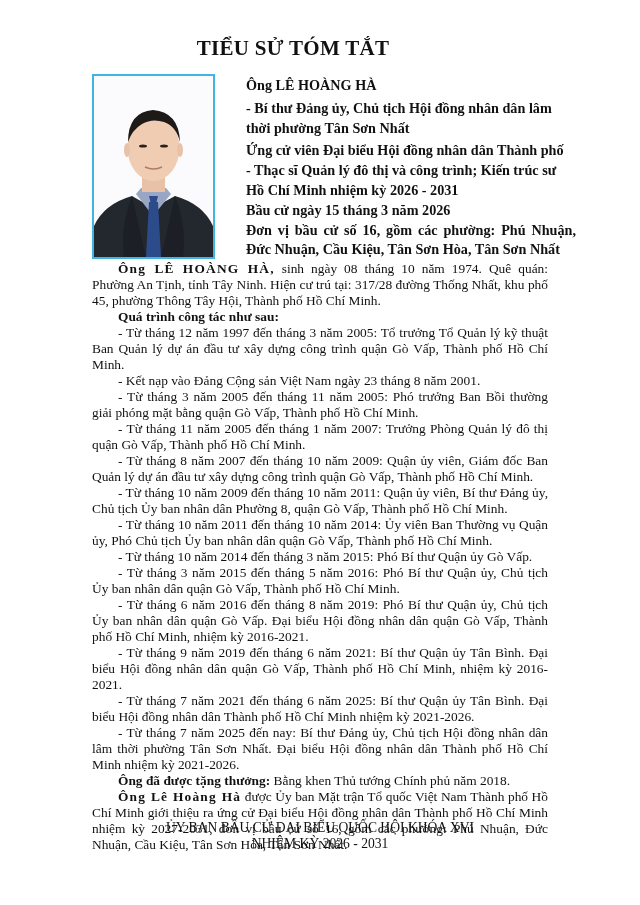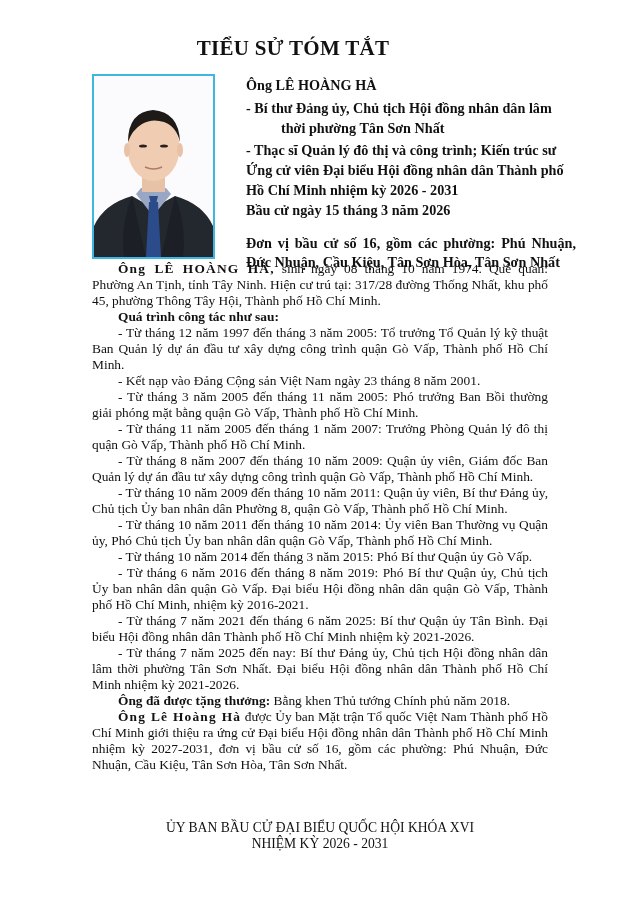--- a/index.html
+++ b/index.html
@@ -15,21 +15,21 @@
   .photo {
     position: absolute; left: 92px; top: 74px; width: 119px; height: 181px;
     border: 2px solid #3fb6e0; background: #fbfbfd; overflow: hidden;
   }
   .photo svg { display: block; width: 119px; height: 181px; }
   .header-info {
     position: absolute; left: 246px; top: 76px; width: 330px;
     font-weight: bold; font-size: 14.2px; line-height: 19.8px;
   }
   .header-info .row { white-space: nowrap; }
-  .header-info .just { text-align: justify; text-align-last: justify; white-space: normal; margin-top: 13px; }
+  .header-info .just { text-align: justify; text-align-last: justify; white-space: normal; }
   .body-text {
     position: absolute; left: 92px; top: 261px; width: 456px;
     font-size: 13.4px; line-height: 16px; text-align: justify;
   }
   .body-text p { margin: 0; text-indent: 26px; }
   .body-text b { font-weight: bold; }
   .sp { letter-spacing: 1.2px; }
   .footer {
     position: absolute; left: 0; top: 820px; width: 640px; text-align: center;
     font-weight: normal; font-size: 13.6px; line-height: 15.8px;
@@ -66,41 +66,43 @@
     <path d="M51 91 Q59.5 95 68 91" stroke="#b07a6a" stroke-width="1.6" fill="none"></path>
 
     <ellipse cx="33" cy="74" rx="3" ry="7" fill="#e8c2a6"></ellipse>
     <ellipse cx="86" cy="74" rx="3" ry="7" fill="#e8c2a6"></ellipse>
   </svg>
 </div>
 
 <div class="header-info">
   <div class="row" style="margin-bottom:3px;">Ông LÊ HOÀNG HÀ</div>
   <div class="row">- Bí thư Đảng ủy, Chủ tịch Hội đồng nhân dân lâm</div>
-  <div class="row" style="margin-bottom:3px;margin-left:35px;">thời phường Tân Sơn Nhất</div>
+  <div class="row" style="margin-bottom:3px;">thời phường Tân Sơn Nhất</div>
+  <div class="row">Ứng cử viên Đại biểu Hội đồng nhân dân Thành phố</div>
   <div class="row">- Thạc sĩ Quản lý đô thị và công trình; Kiến trúc sư</div>
-  <div class="row">Ứng cử viên Đại biểu Hội đồng nhân dân Thành phố</div>
   <div class="row">Hồ Chí Minh nhiệm kỳ 2026 - 2031</div>
   <div class="row">Bầu cử ngày 15 tháng 3 năm 2026</div>
   <div class="row just">Đơn vị bầu cử số 16, gồm các phường: Phú Nhuận,</div>
   <div class="row">Đức Nhuận, Cầu Kiệu, Tân Sơn Hòa, Tân Sơn Nhất</div>
 </div>
 
 <div class="body-text">
   <p><b class="sp">Ông LÊ HOÀNG HÀ,</b><span> sinh ngày 08 tháng 10 năm 1974. Quê quán: Phường An Tịnh, tỉnh Tây Ninh. Hiện cư trú tại: 317/28 đường Thống Nhất, khu phố 45, phường Thông Tây Hội, Thành phố Hồ Chí Minh.</span></p>
   <p><b>Quá trình công tác như sau:</b></p>
   <p>- Từ tháng 12 năm 1997 đến tháng 3 năm 2005: Tổ trưởng Tổ Quản lý kỹ thuật Ban Quản lý dự án đầu tư xây dựng công trình quận Gò Vấp, Thành phố Hồ Chí Minh.</p>
   <p>- Kết nạp vào Đảng Cộng sản Việt Nam ngày 23 tháng 8 năm 2001.</p>
   <p>- Từ tháng 3 năm 2005 đến tháng 11 năm 2005: Phó trưởng Ban Bồi thường giải phóng mặt bằng quận Gò Vấp, Thành phố Hồ Chí Minh.</p>
   <p>- Từ tháng 11 năm 2005 đến tháng 1 năm 2007: Trưởng Phòng Quản lý đô thị quận Gò Vấp, Thành phố Hồ Chí Minh.</p>
   <p>- Từ tháng 8 năm 2007 đến tháng 10 năm 2009: Quận ủy viên, Giám đốc Ban Quản lý dự án đầu tư xây dựng công trình quận Gò Vấp, Thành phố Hồ Chí Minh.</p>
   <p>- Từ tháng 10 năm 2009 đến tháng 10 năm 2011: Quận ủy viên, Bí thư Đảng ủy, Chủ tịch Ủy ban nhân dân Phường 8, quận Gò Vấp, Thành phố Hồ Chí Minh.</p>
   <p>- Từ tháng 10 năm 2011 đến tháng 10 năm 2014: Ủy viên Ban Thường vụ Quận ủy, Phó Chủ tịch Ủy ban nhân dân quận Gò Vấp, Thành phố Hồ Chí Minh.</p>
   <p>- Từ tháng 10 năm 2014 đến tháng 3 năm 2015: Phó Bí thư Quận ủy Gò Vấp.</p>
+  <p>- Từ tháng 3 năm 2015 đến tháng 5 năm 2016: Phó Bí thư Quận ủy, Chủ tịch Ủy ban nhân dân quận Gò Vấp, Thành phố Hồ Chí Minh.</p>
   <p>- Từ tháng 6 năm 2016 đến tháng 8 năm 2019: Phó Bí thư Quận ủy, Chủ tịch Ủy ban nhân dân quận Gò Vấp. Đại biểu Hội đồng nhân dân quận Gò Vấp, Thành phố Hồ Chí Minh, nhiệm kỳ 2016-2021.</p>
+  <p>- Từ tháng 9 năm 2019 đến tháng 6 năm 2021: Bí thư Quận ủy Tân Bình. Đại biểu Hội đồng nhân dân quận Gò Vấp, Thành phố Hồ Chí Minh, nhiệm kỳ 2016-2021.</p>
   <p>- Từ tháng 7 năm 2021 đến tháng 6 năm 2025: Bí thư Quận ủy Tân Bình. Đại biểu Hội đồng nhân dân Thành phố Hồ Chí Minh nhiệm kỳ 2021-2026.</p>
   <p>- Từ tháng 7 năm 2025 đến nay: Bí thư Đảng ủy, Chủ tịch Hội đồng nhân dân lâm thời phường Tân Sơn Nhất. Đại biểu Hội đồng nhân dân Thành phố Hồ Chí Minh nhiệm kỳ 2021-2026.</p>
   <p><b>Ông đã được tặng thưởng:</b><span> Bằng khen Thủ tướng Chính phủ năm 2018.</span></p>
   <p><b class="sp">Ông Lê Hoàng Hà</b><span> được Ủy ban Mặt trận Tổ quốc Việt Nam Thành phố Hồ Chí Minh giới thiệu ra ứng cử Đại biểu Hội đồng nhân dân Thành phố Hồ Chí Minh nhiệm kỳ 2027-2031, đơn vị bầu cử số 16, gồm các phường: Phú Nhuận, Đức Nhuận, Cầu Kiệu, Tân Sơn Hòa, Tân Sơn Nhất.</span></p>
 </div>
 
 <div class="footer">
   <div>ỦY BAN BẦU CỬ ĐẠI BIỂU QUỐC HỘI KHÓA XVI</div>
   <div>NHIỆM KỲ 2026 - 2031</div>
 </div>

